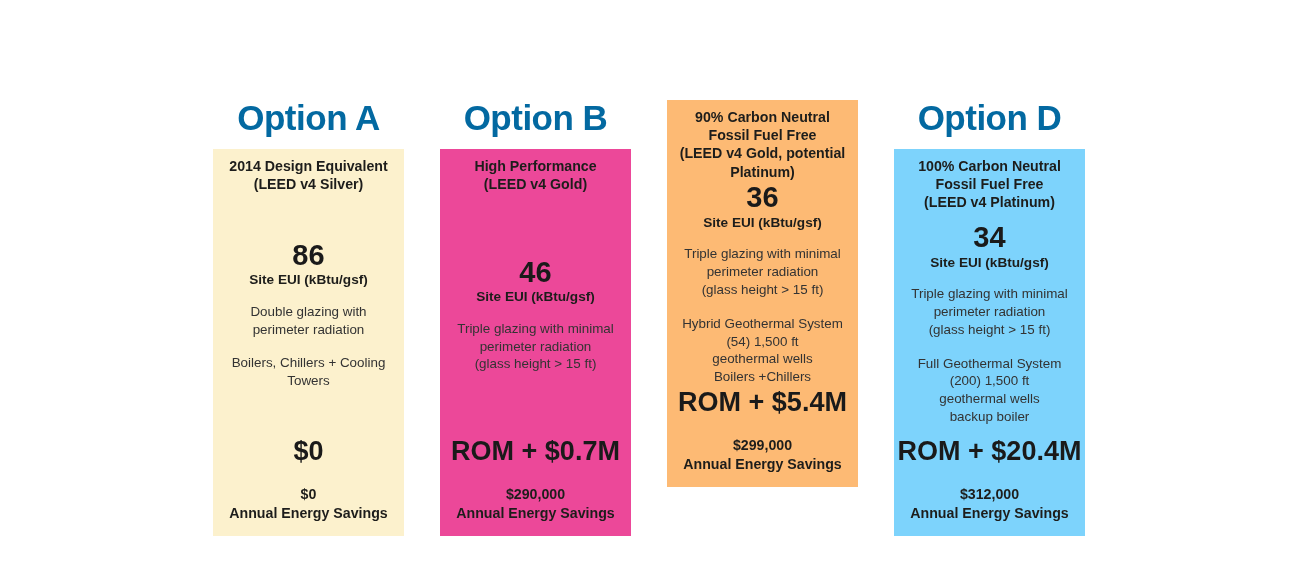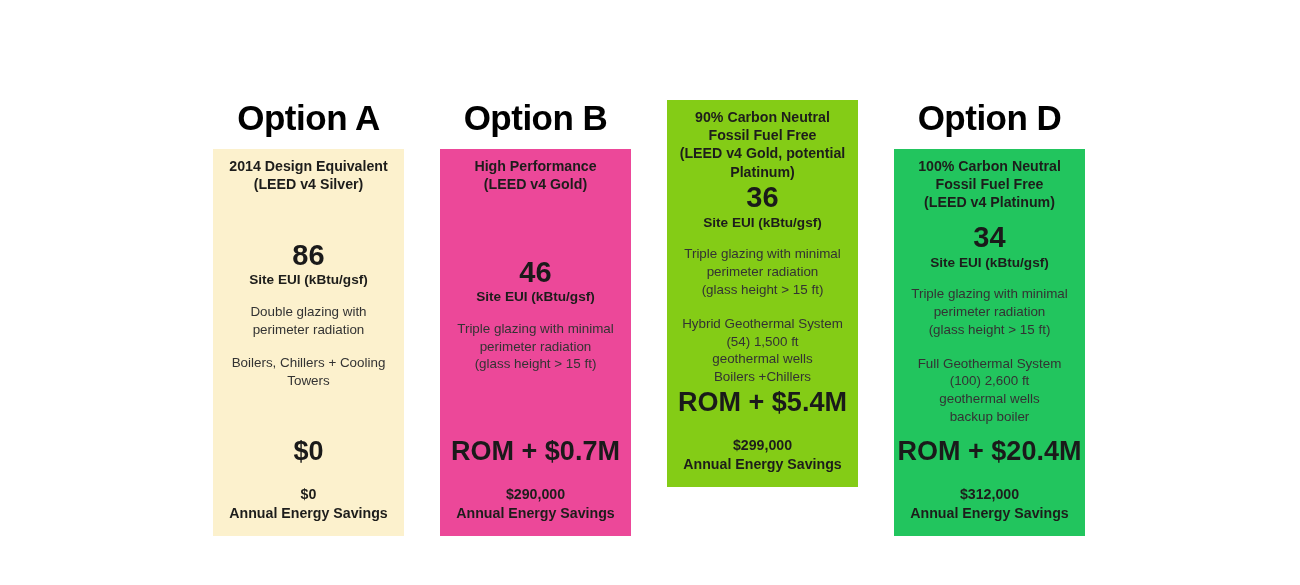--- a/index.html
+++ b/index.html
@@ -39,21 +39,21 @@
     flex-direction: column;
     align-items: stretch;
   }
 
   .option-title {
     font-size: 35px;
     font-weight: bold;
     letter-spacing: -0.5px;
     text-align: center;
     line-height: 1.0;
-    color: #000000;
+    color: #0369a1;
     padding-bottom: 14px;
     white-space: nowrap;
   }
 
   .option-card {
     height: 387px;
     box-sizing: border-box;
     padding: 8px 9px 0 9px;
     display: flex;
     flex-direction: column;
@@ -177,21 +177,21 @@
 (glass height &gt; 15 ft)</div>
         <div class="rom-value">ROM + $0.7M</div>
         <div class="savings-block">
           <div class="savings-amount">$290,000</div>
           <div class="savings-label">Annual Energy Savings</div>
         </div>
       </div>
     </div>
 
     <div class="option-col">
-      <div class="option-card card-c" style="background: #84cc16;">
+      <div class="option-card card-c" style="background: #fdba74;">
         <div class="opt-subtitle ml">90% Carbon Neutral
 Fossil Fuel Free
 (LEED v4 Gold, potential
 Platinum)</div>
         <div class="eui-block">
           <div class="eui-value">36</div>
           <div class="eui-label">Site EUI (kBtu/gsf)</div>
         </div>
         <div class="detail-block ml">Triple glazing with minimal
 perimeter radiation
@@ -203,33 +203,33 @@
         <div class="rom-value">ROM + $5.4M</div>
         <div class="savings-block">
           <div class="savings-amount">$299,000</div>
           <div class="savings-label">Annual Energy Savings</div>
         </div>
       </div>
     </div>
 
     <div class="option-col">
       <div class="option-title">Option D</div>
-      <div class="option-card card-d" style="background: #22c55e;">
+      <div class="option-card card-d" style="background: #7dd3fc;">
         <div class="opt-subtitle ml">100% Carbon Neutral
 Fossil Fuel Free
 (LEED v4 Platinum)</div>
         <div class="eui-block">
           <div class="eui-value">34</div>
           <div class="eui-label">Site EUI (kBtu/gsf)</div>
         </div>
         <div class="detail-block ml">Triple glazing with minimal
 perimeter radiation
 (glass height &gt; 15 ft)</div>
         <div class="detail-block second ml">Full Geothermal System
-(100) 2,600 ft
+(200) 1,500 ft
 geothermal wells
 backup boiler</div>
         <div class="rom-value">ROM + $20.4M</div>
         <div class="savings-block">
           <div class="savings-amount">$312,000</div>
           <div class="savings-label">Annual Energy Savings</div>
         </div>
       </div>
     </div>
 

